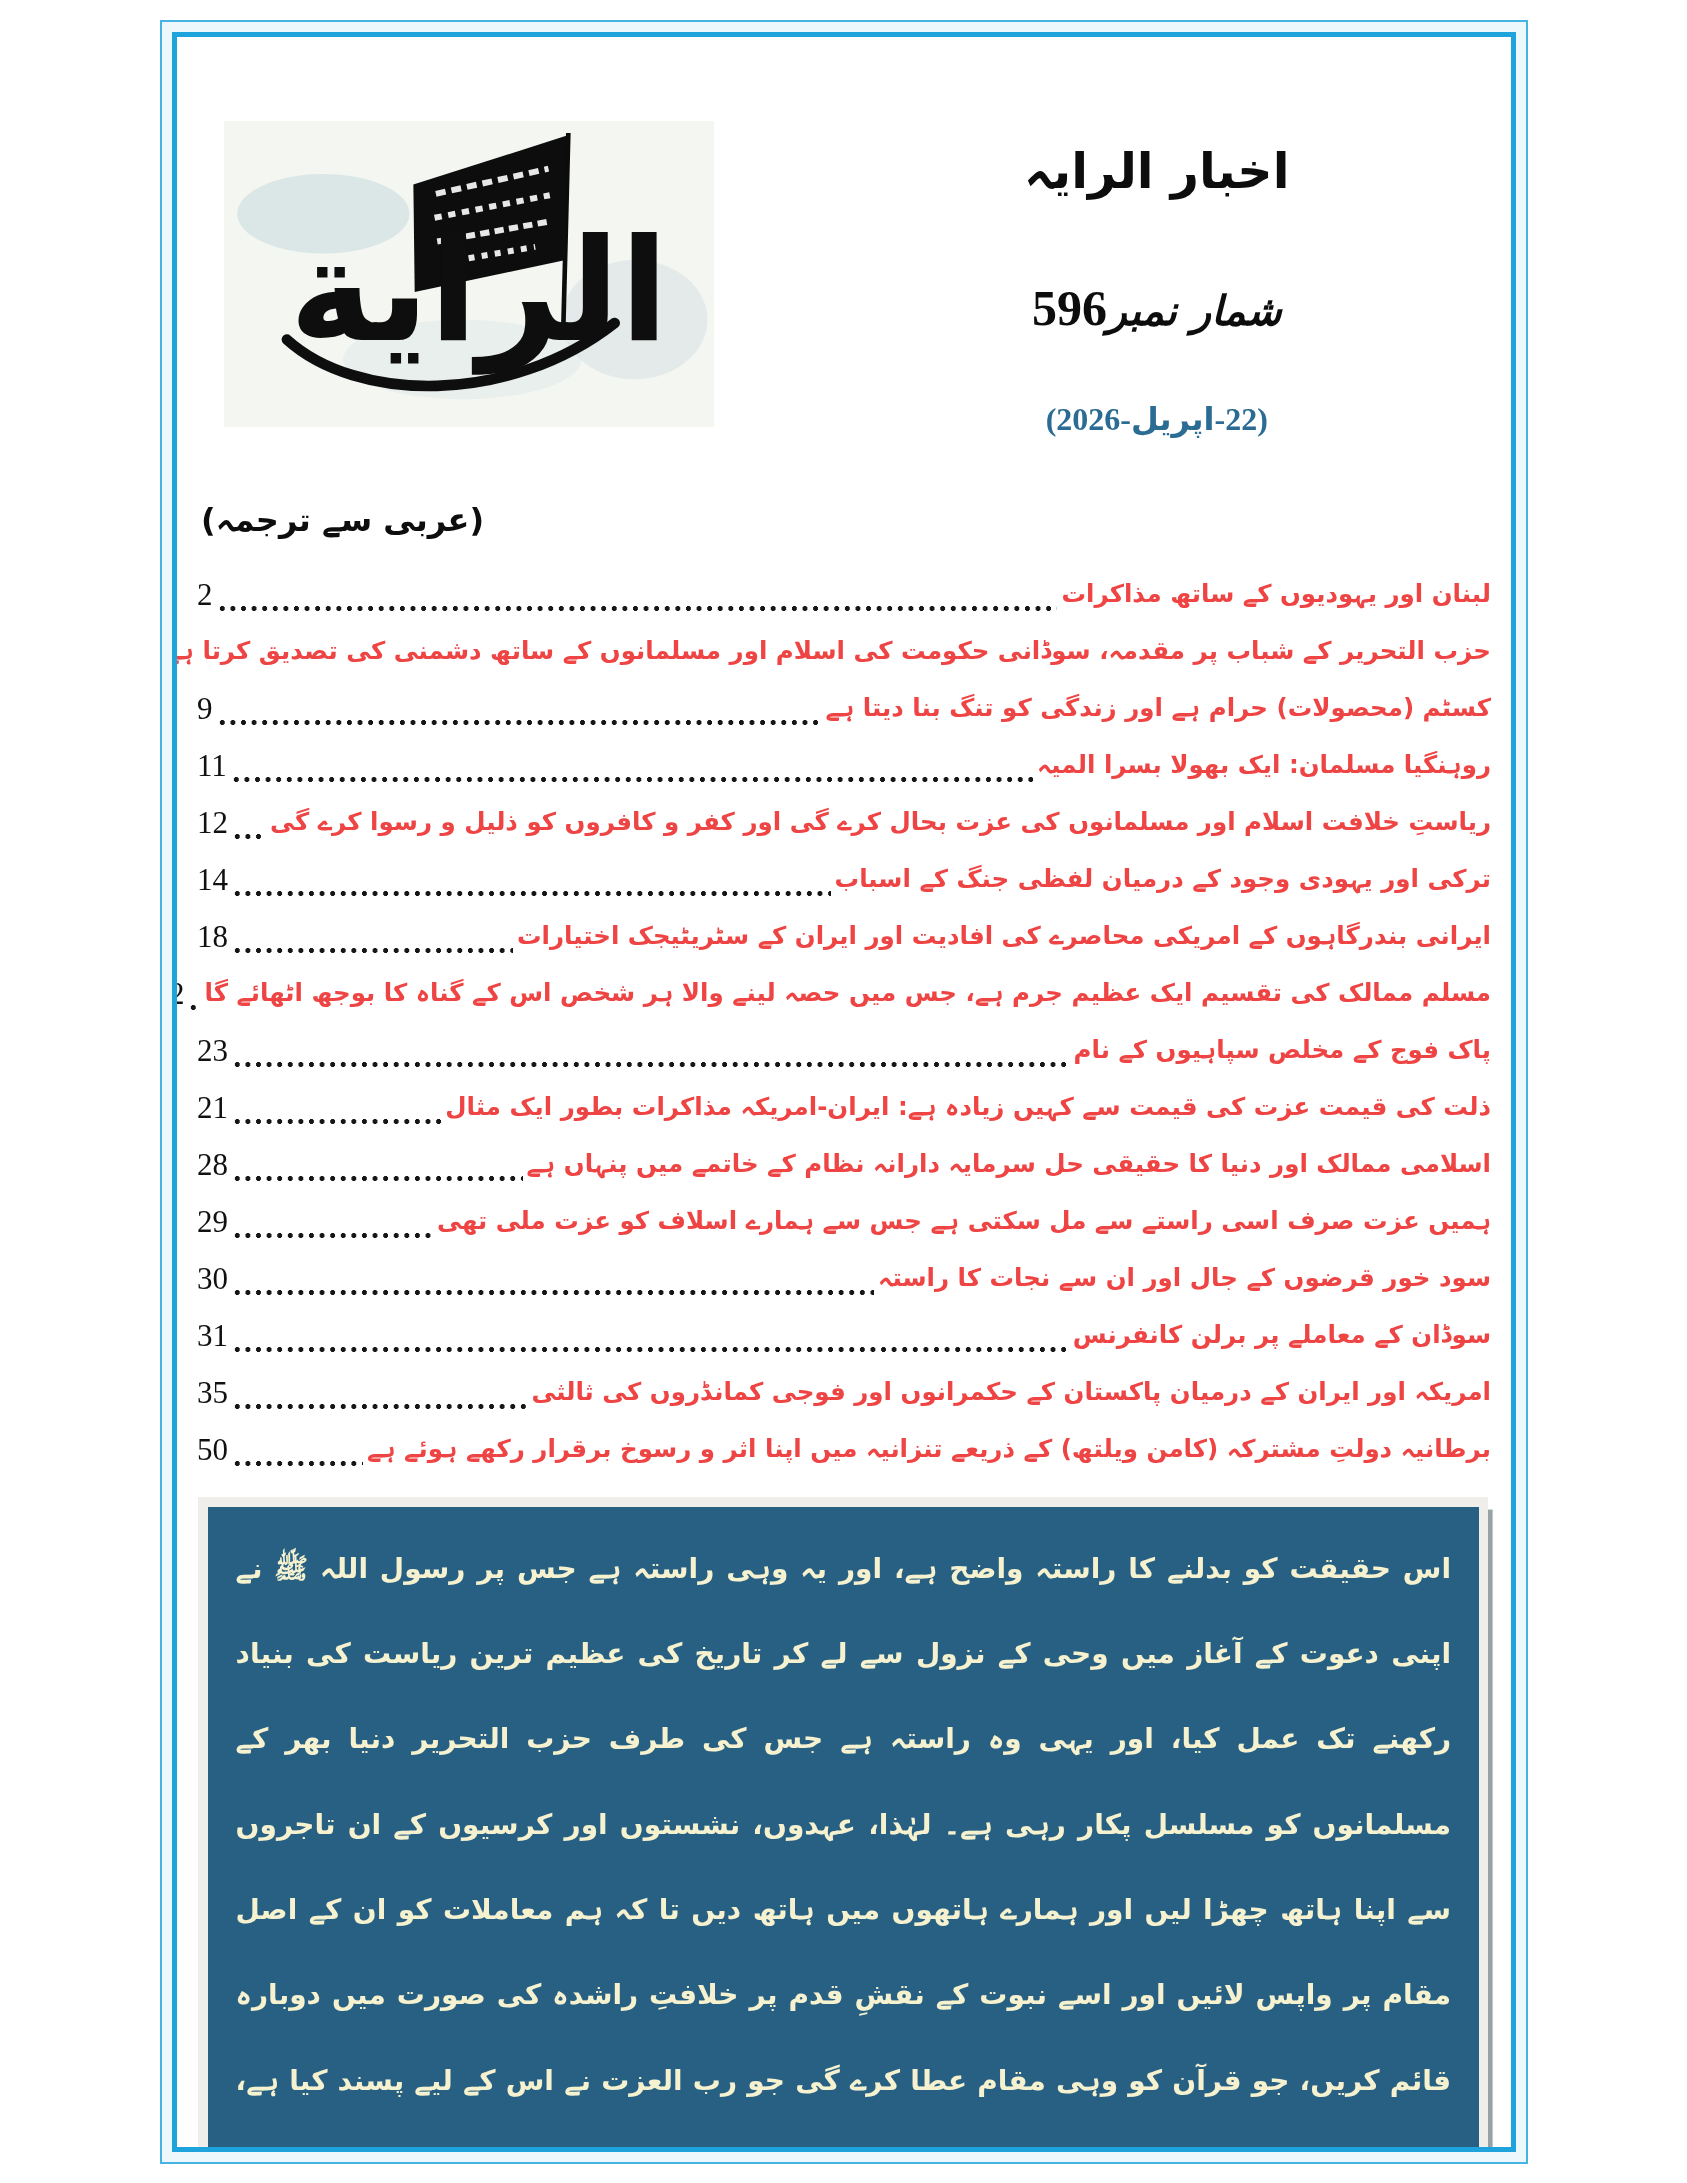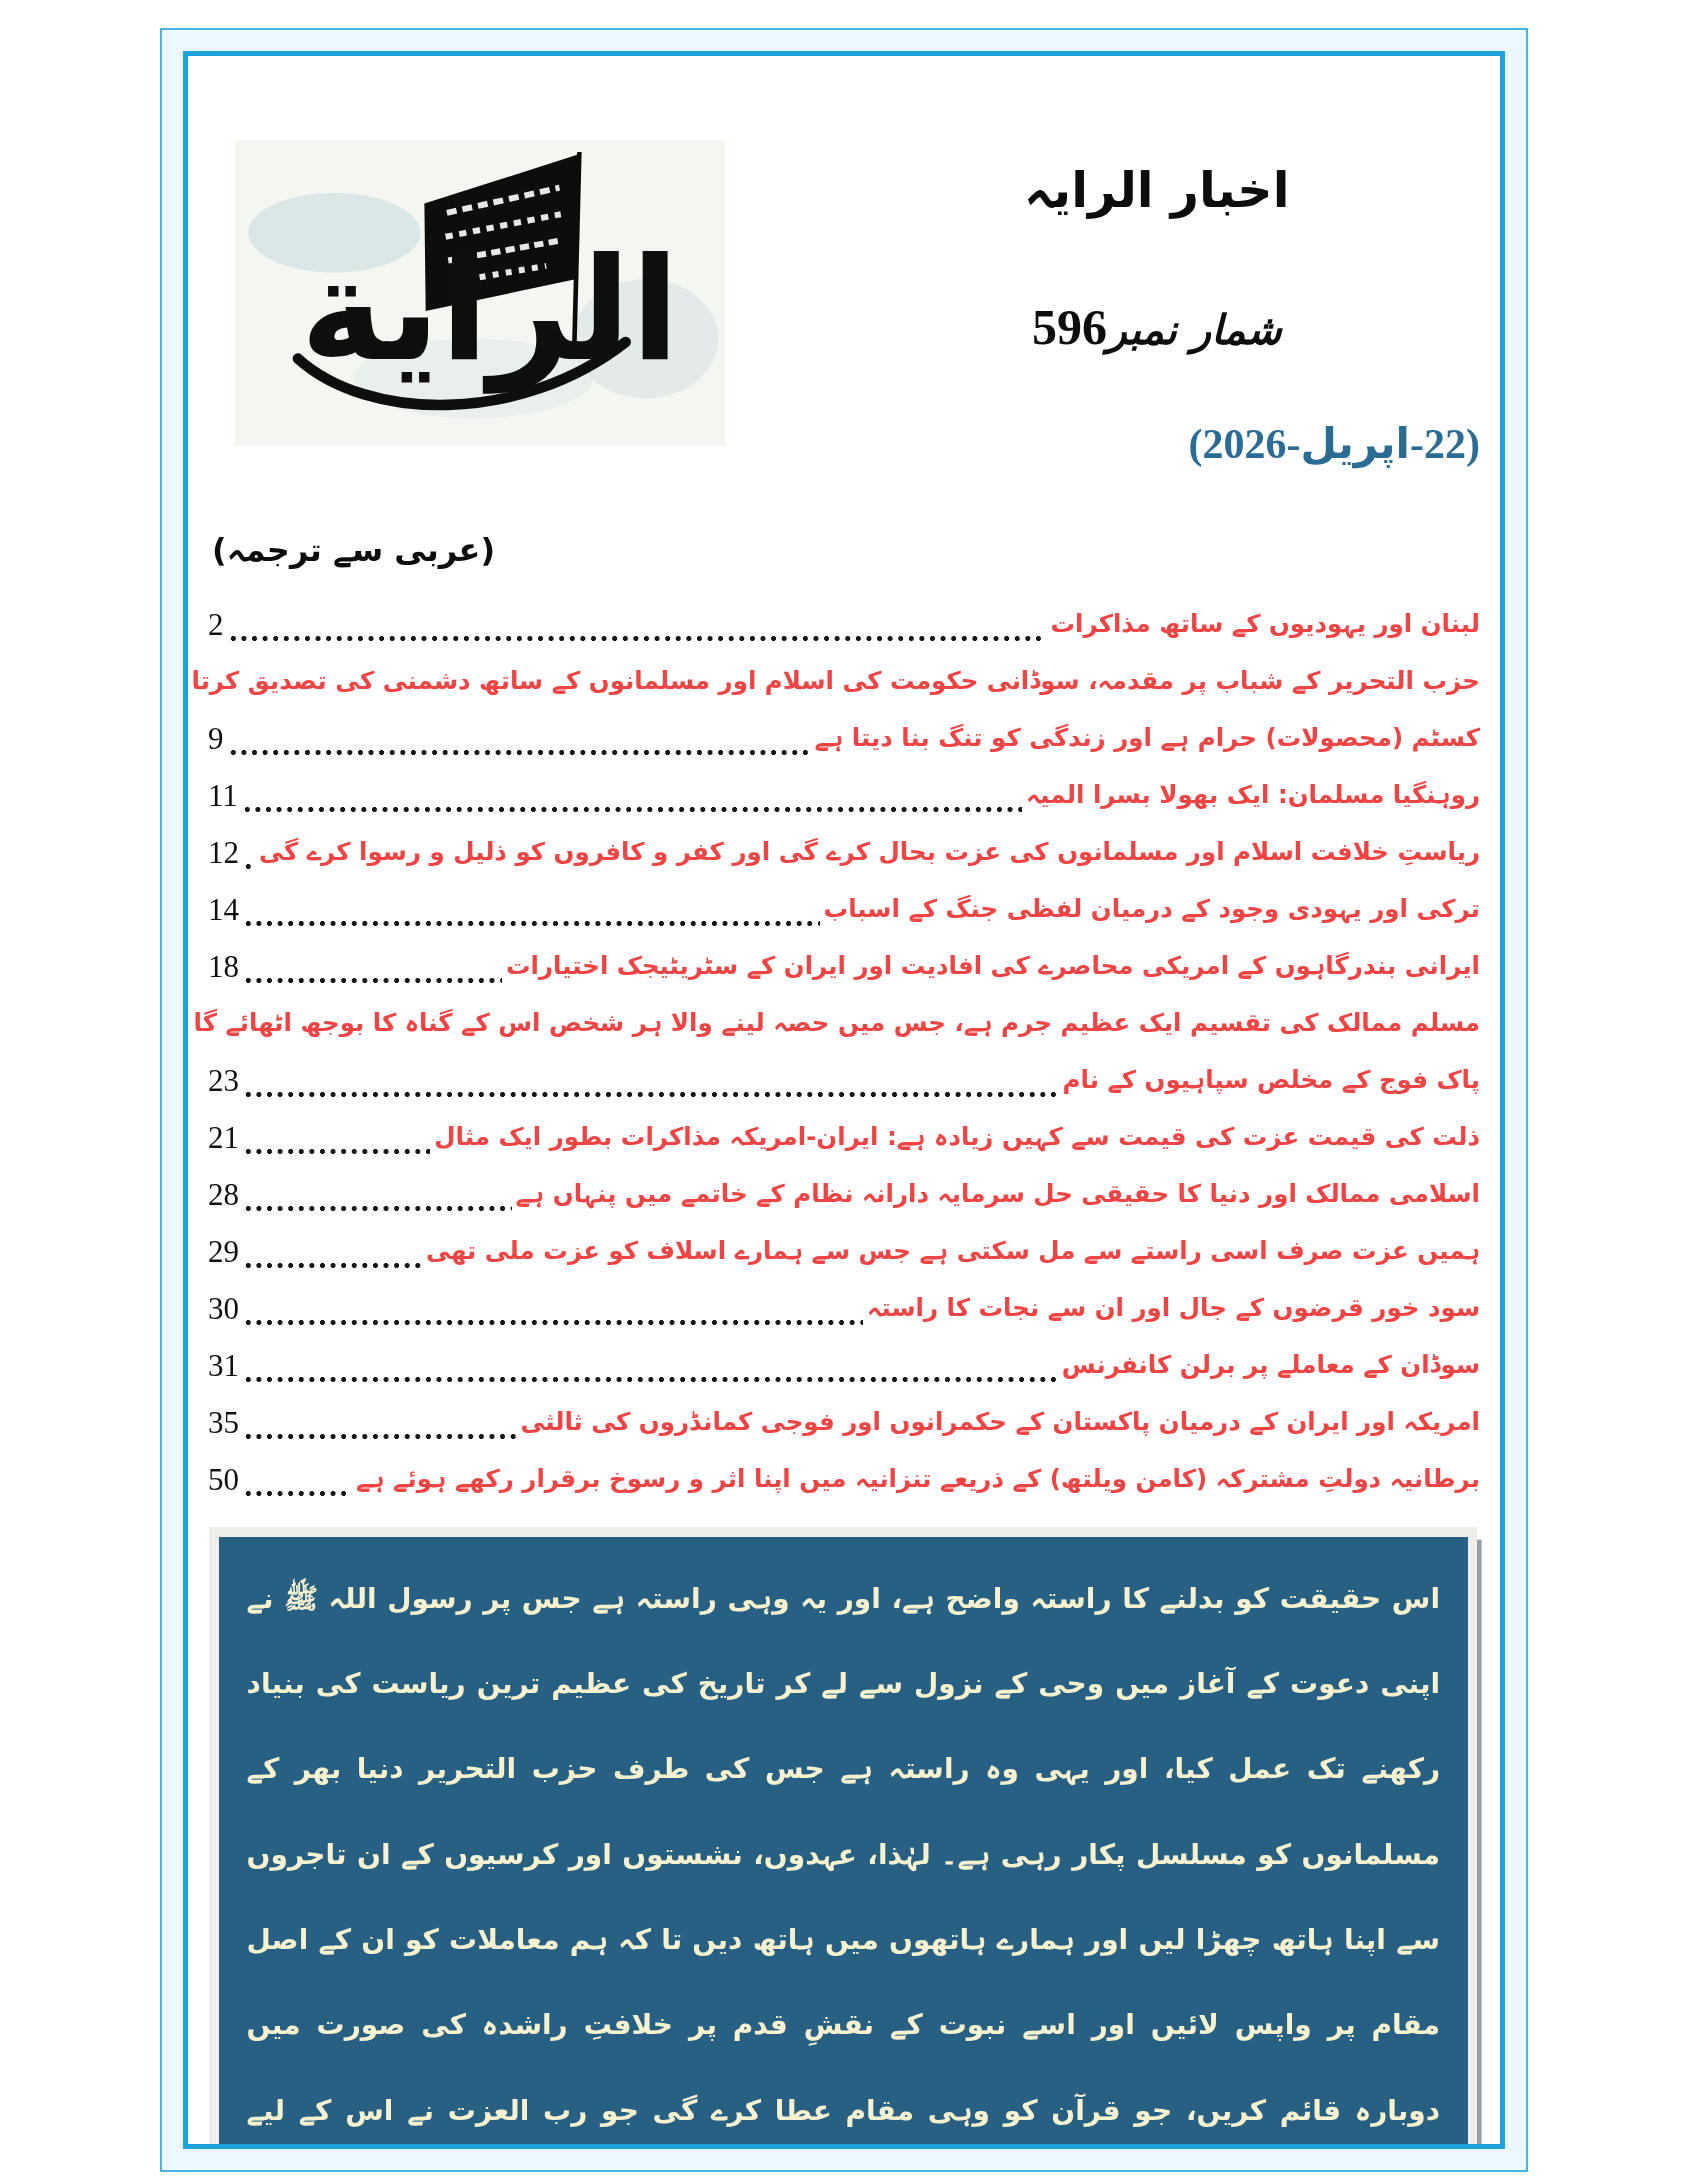--- a/index.html
+++ b/index.html
@@ -1,31 +1,31 @@
 <!DOCTYPE html>
 <html lang="ur" dir="rtl" style="font-size:10.6px"><head>
 <meta charset="utf-8">
 <style>
   html,body{margin:0;padding:0;background:#fdfdfd;}
   .canvas{position:relative;width:1687px;height:2183px;background:#ffffff;overflow:hidden;
           font-family:"DejaVu Sans",sans-serif;}
   
-  .frame-outer{position:absolute;left:160px;top:28px;width:1368px;height:2144px;
-               box-sizing:border-box;border:2.6px solid #46B3E2;background:#EDF8FD;padding:21px;}
+  .frame-outer{position:absolute;left:160px;top:20px;width:1368px;height:2144px;
+               box-sizing:border-box;border:2.6px solid #46B3E2;background:#EDF8FD;padding:10px;}
   .frame-inner{box-sizing:border-box;width:100%;height:100%;border:5.3px solid #1FA3DC;
                background:#ffffff;padding:0 20px;overflow:hidden;}
   
   .header{display:flex;flex-direction:row-reverse;margin-top:79px;direction:ltr;}
   .header-text{flex:1;text-align:center;direction:rtl;}
   .masthead{font-size:49px;font-weight:bold;color:#0d0d0d;margin-top:26.5px;letter-spacing:0.7px;}
   .issue-line{margin-top:79px;direction:rtl;color:#0d0d0d;}
   .issue-label{font-size:41px;font-weight:bold;font-style:italic;}
   .issue-num{font-family:"Liberation Serif",serif;font-size:50px;font-weight:bold;}
   .date-line{margin-top:63px;font-family:"Liberation Serif","DejaVu Sans",serif;
-             font-size:42px;font-weight:bold;color:#2B6C94;direction:rtl;text-align:right;}
+             font-size:32px;font-weight:bold;color:#2B6C94;direction:rtl;}
   .logo-box{width:490px;height:306px;margin:5.3px 109px 0 26.5px;flex:0 0 auto;}
   
   .toc-heading{direction:rtl;text-align:left;font-size:32px;font-weight:bold;color:#0d0d0d;
                margin-top:63px;padding-left:4px;}
   .toc{margin-top:18.5px;direction:rtl;}
   .toc-row{display:flex;direction:rtl;align-items:flex-end;height:57px;cursor:pointer;}
   .toc-title{white-space:nowrap;font-size:24.5px;font-weight:bold;color:#ef4444;line-height:40px;}
   .leader{flex:1 1 auto;min-width:12px;height:29px;margin:0 4px;
           background-image:radial-gradient(circle,#161616 2.4px,transparent 2.8px);
           background-size:10.6px 29px;background-repeat:repeat-x;background-position:0 9.3px;}

